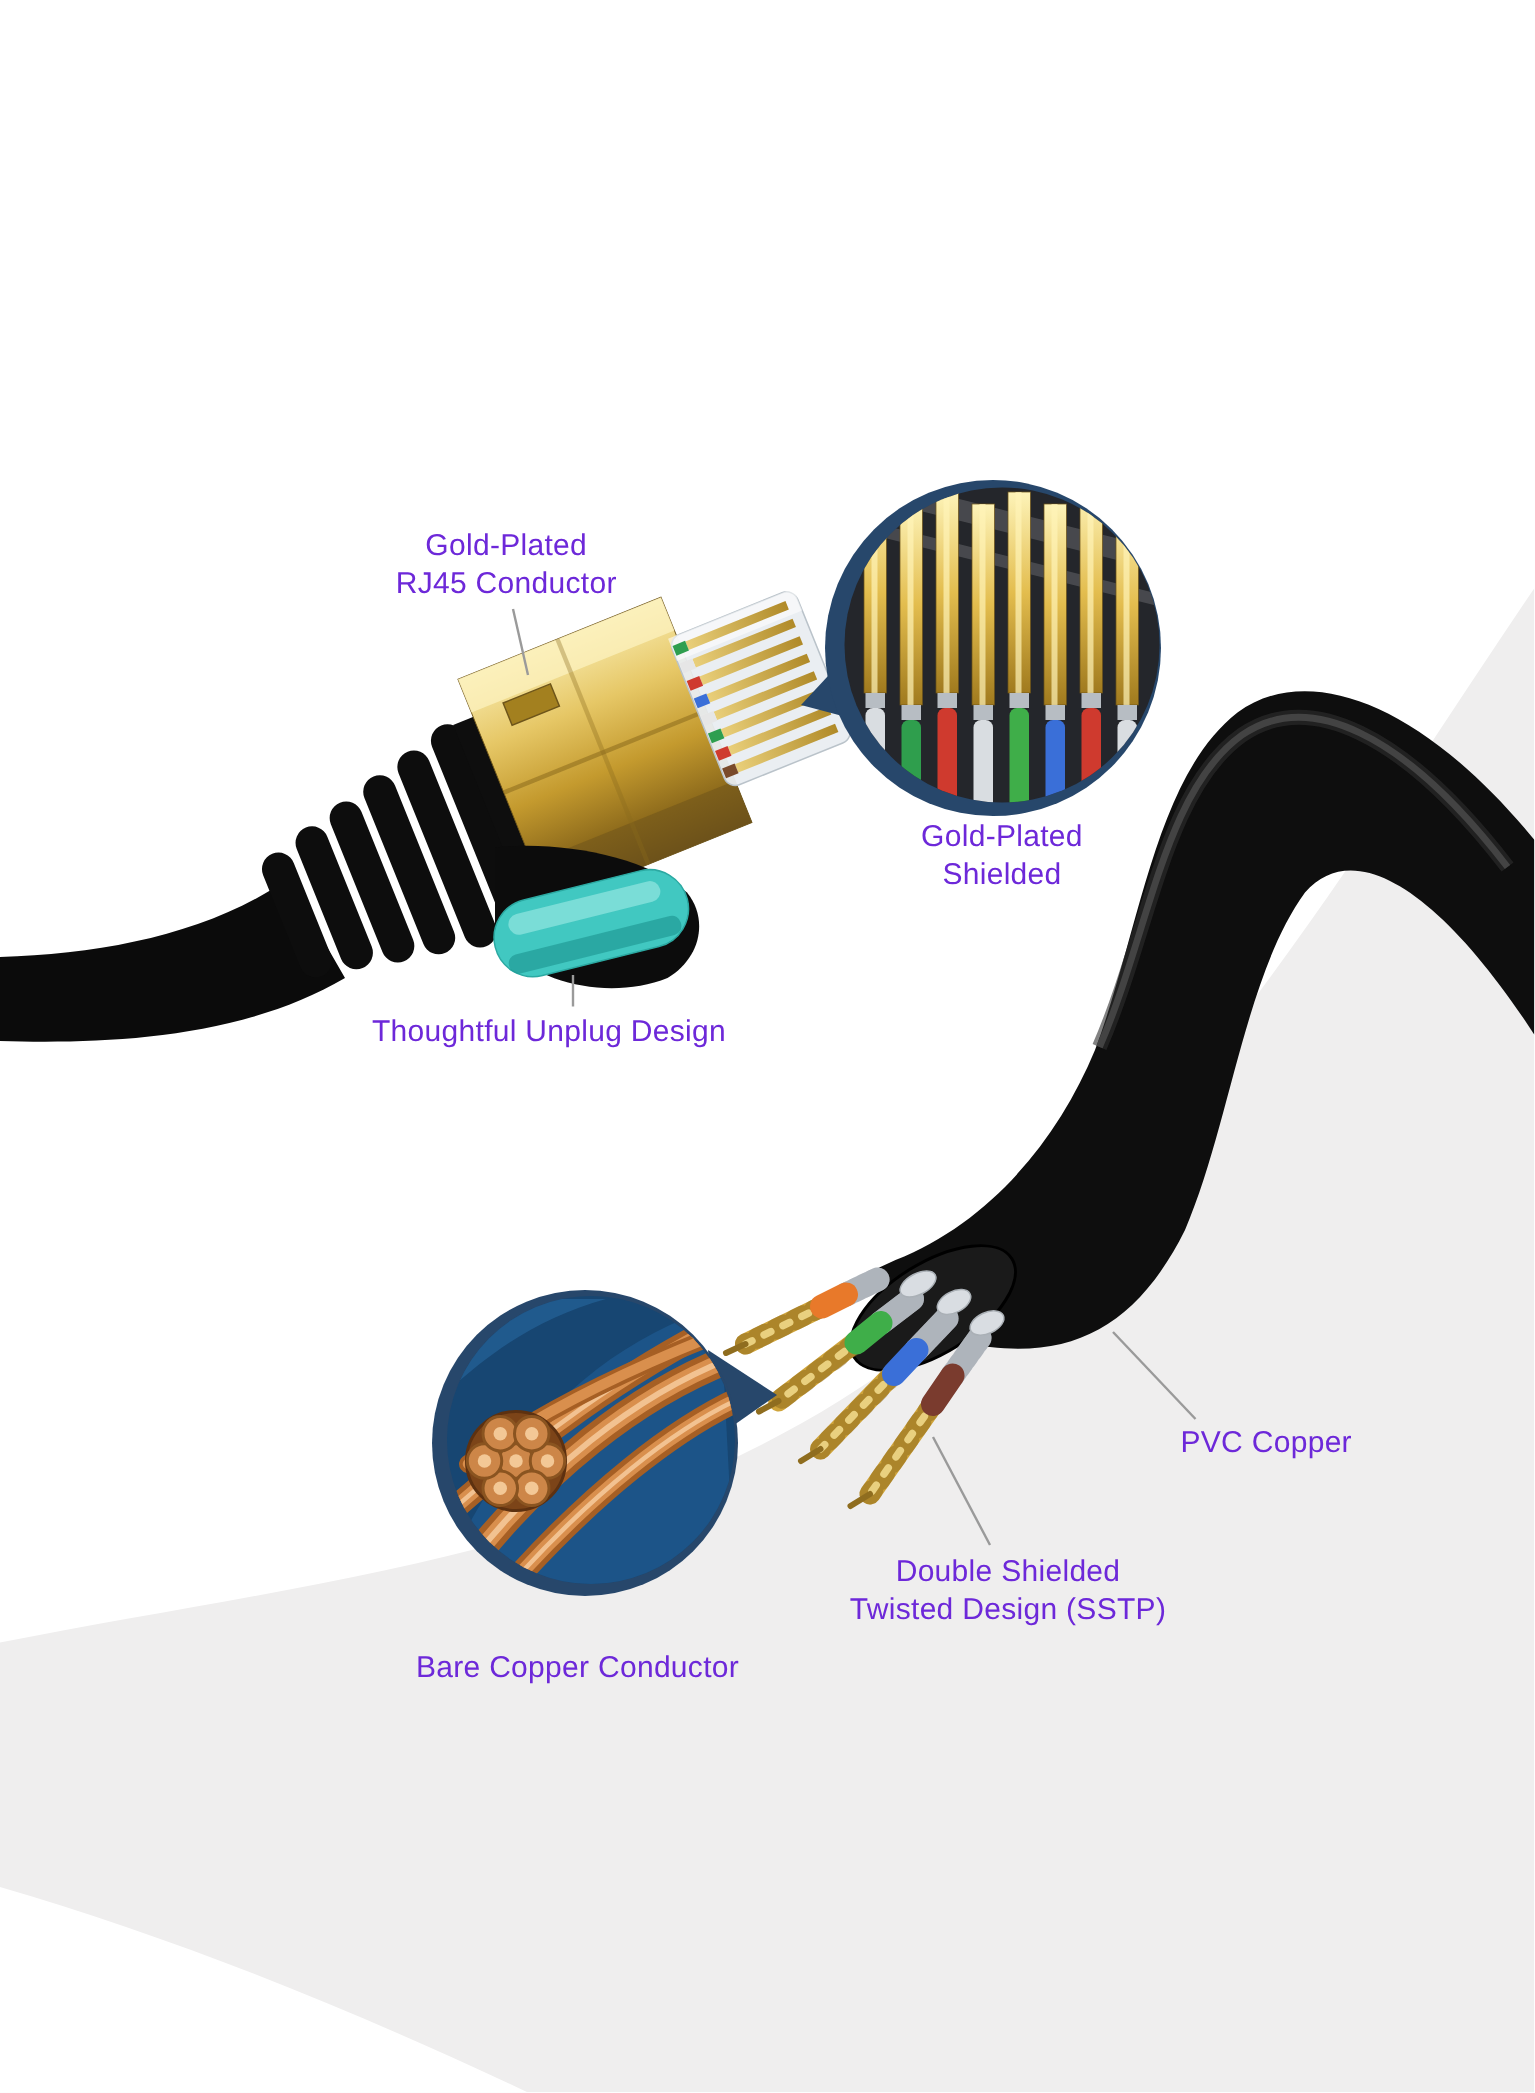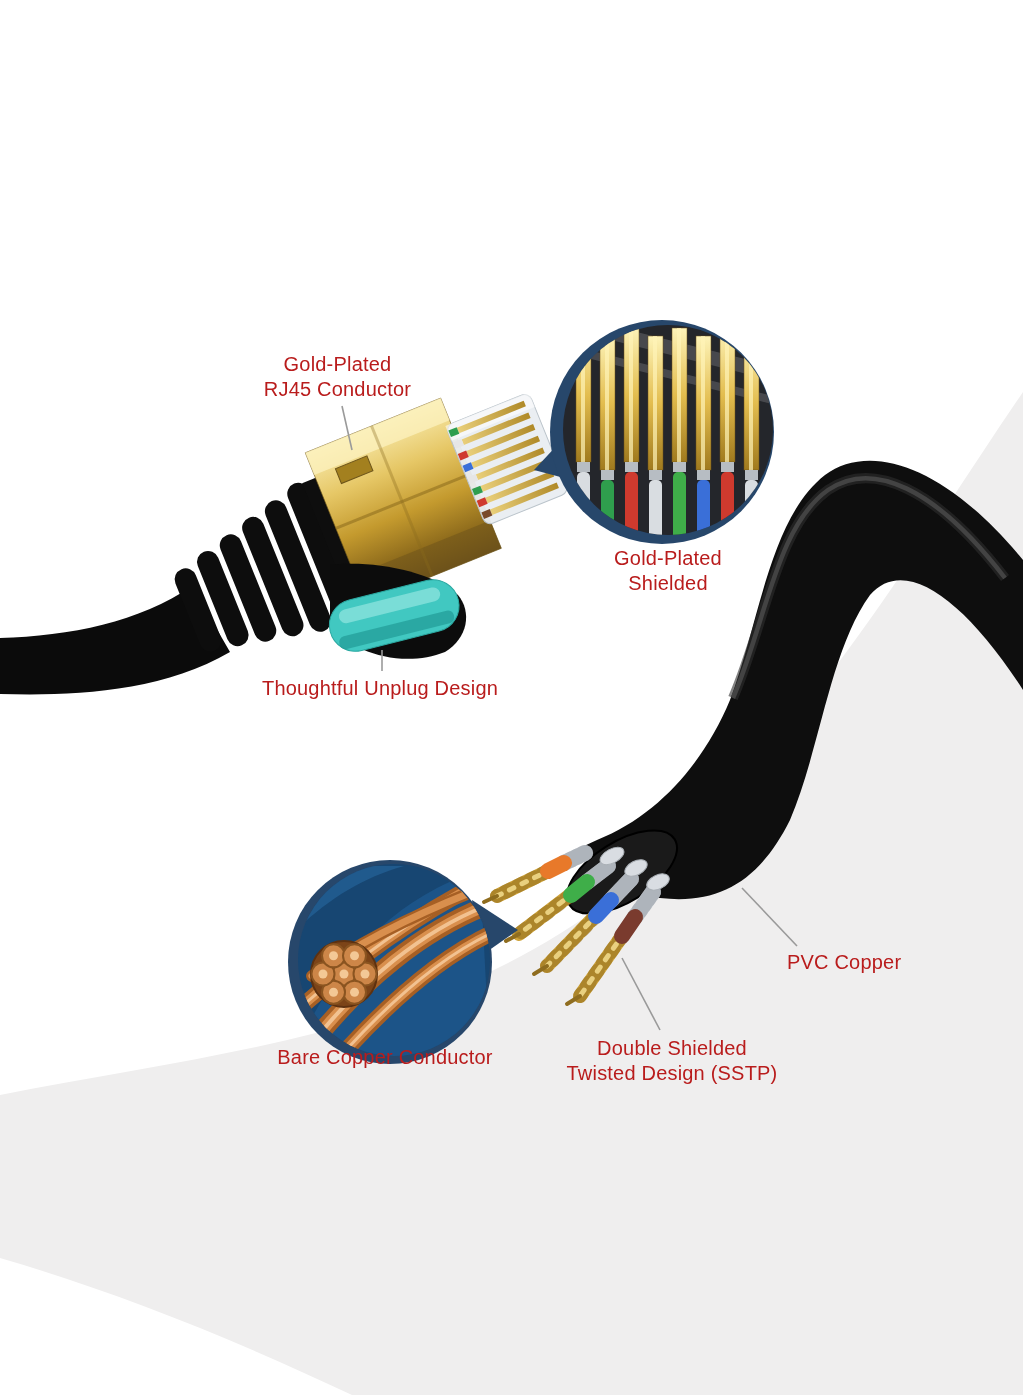--- a/index.html
+++ b/index.html
@@ -6,21 +6,21 @@
   #stage {
     position:relative;
     width:1023px; height:1395px;
     background:#ffffff;
     overflow:hidden;
     font-family:"Liberation Sans", sans-serif;
   }
   #art { position:absolute; left:0; top:0; }
   .label {
     position:absolute;
-    color:#b91c1c;
+    color:#6d28d9;
     font-size:20px;
     font-weight:500;
     line-height:1.25;
     letter-spacing:.2px;
     text-align:center;
     white-space:nowrap;
     z-index:5;
   }
   .label .ln { white-space:nowrap; }
 </style>
@@ -283,24 +283,24 @@
   <div class="label" style="left:215px; top:352px; width:245px;">
     <div class="ln">Gold-Plated</div>
     <div class="ln">RJ45 Conductor</div>
   </div>
 
   <div class="label" style="left:556px; top:546px; width:224px;">
     <div class="ln">Gold-Plated</div>
     <div class="ln">Shielded</div>
   </div>
 
-  <div class="label" style="left:230px; top:676px; width:300px;">Thoughtful Unplug Design</div>
+  <div class="label" style="left:216px; top:676px; width:300px;">Thoughtful Unplug Design</div>
 
   <div class="label" style="left:787px; top:950px;">PVC Copper</div>
 
-  <div class="label" style="left:262px; top:1045px; width:246px;">Bare Copper Conductor</div>
+  <div class="label" style="left:262px; top:1100px; width:246px;">Bare Copper Conductor</div>
 
   <div class="label" style="left:552px; top:1036px; width:240px;">
     <div class="ln">Double Shielded</div>
     <div class="ln">Twisted Design (SSTP)</div>
   </div>
 
 </div>
 
 </body></html>

